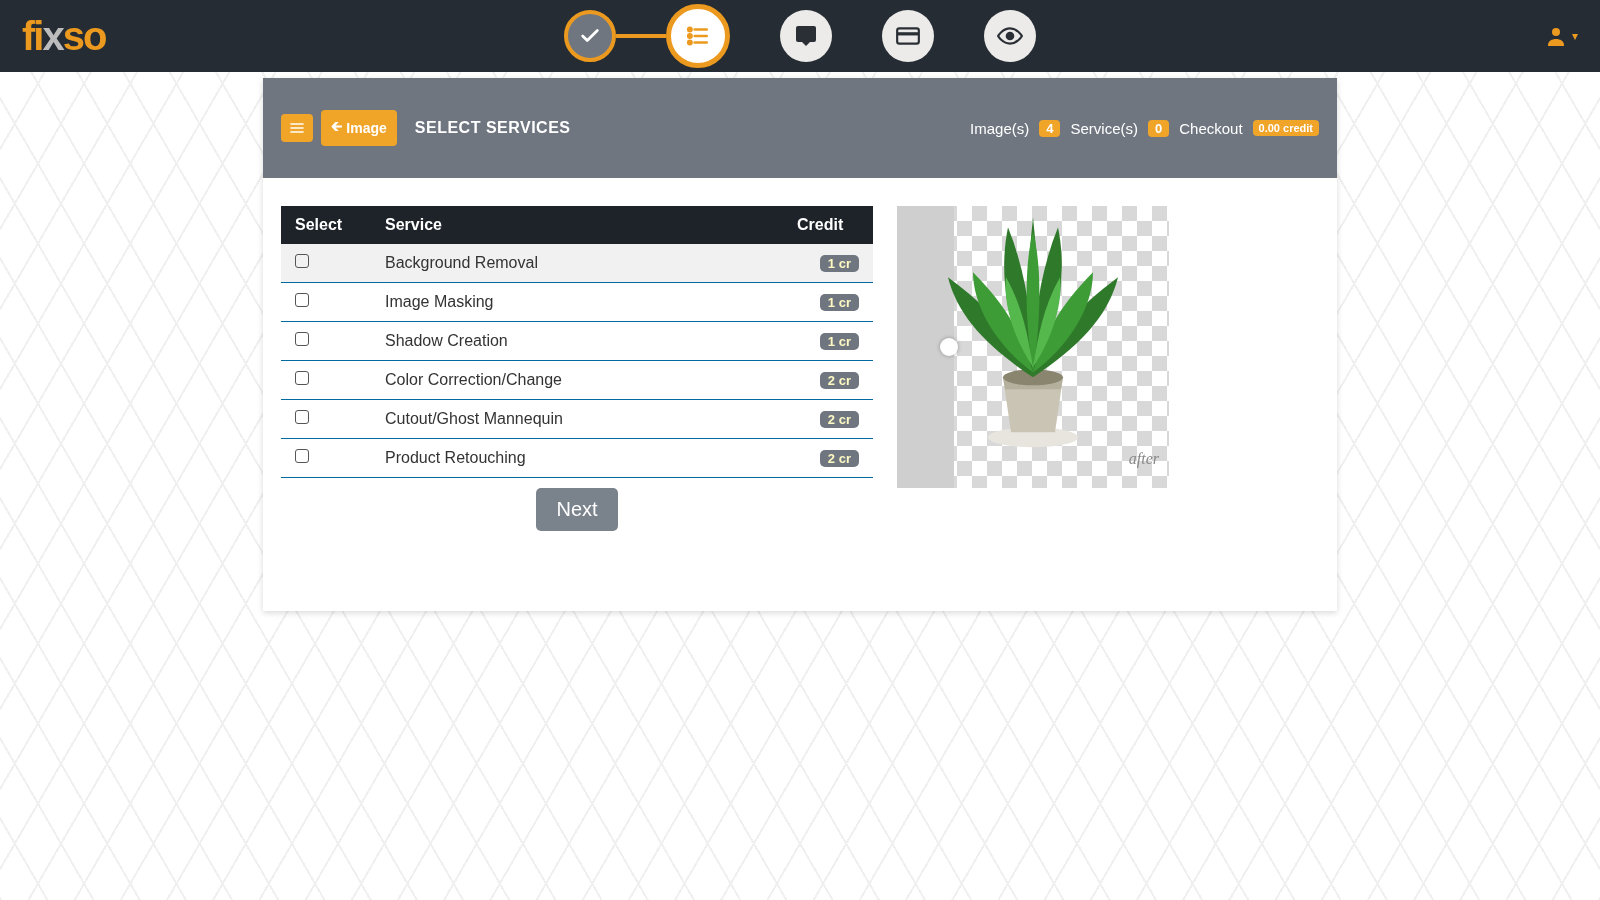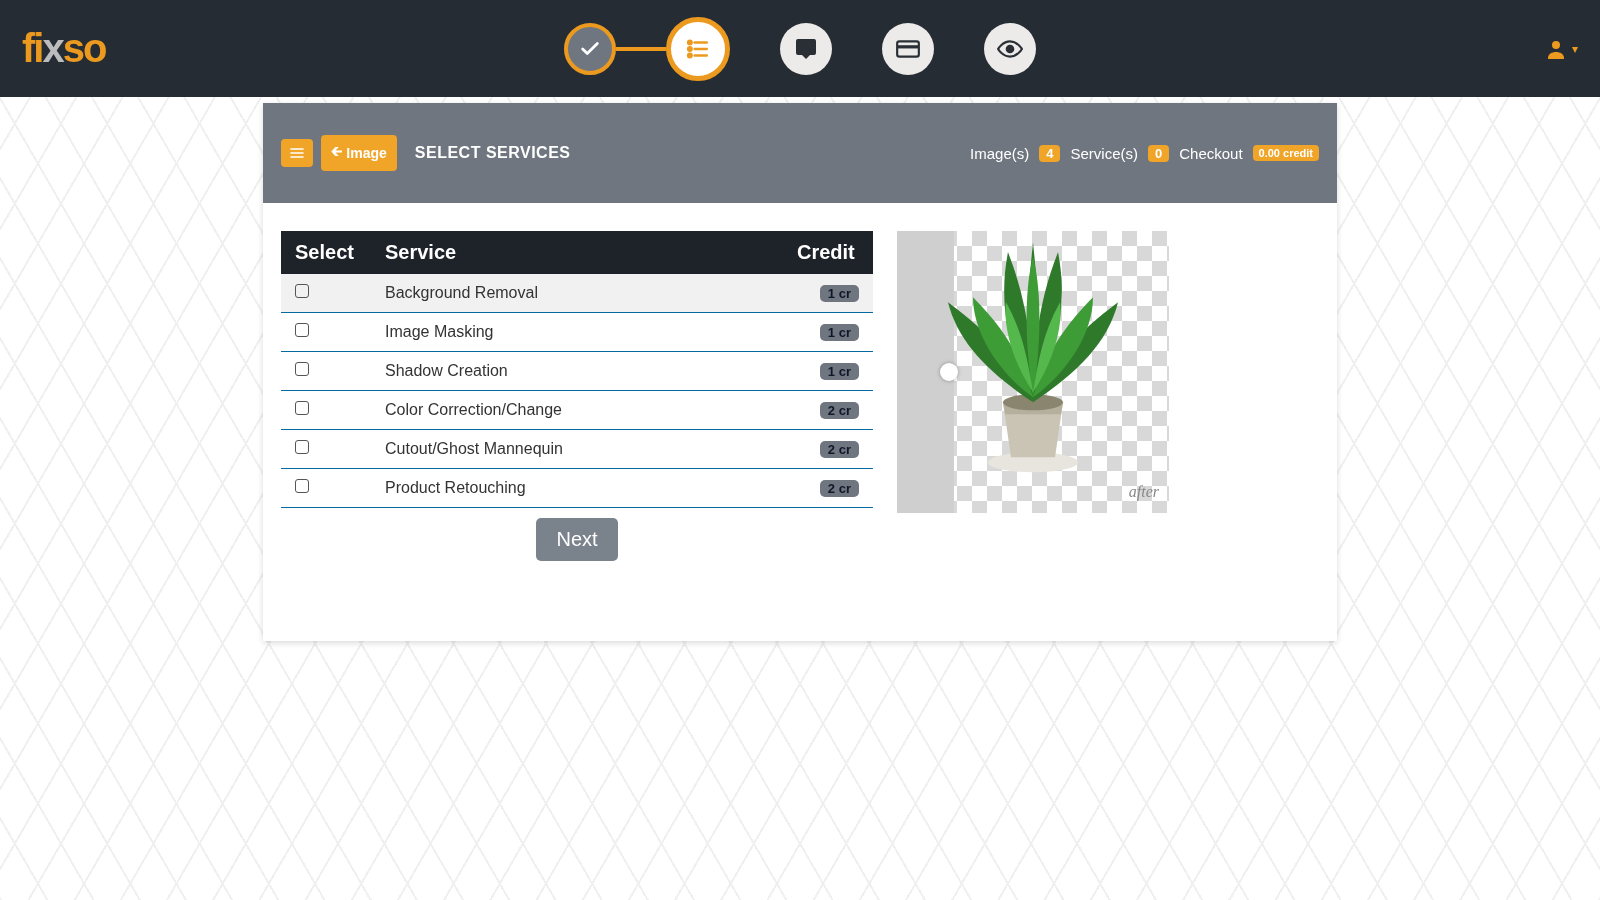--- a/index.html
+++ b/index.html
@@ -10,21 +10,21 @@
       repeating-linear-gradient(-60deg, #f0f0f0 0 2px, transparent 2px 40px),
       #ffffff;
     width: 1600px;
     height: 900px;
     overflow: hidden;
     position: relative;
   }
 
   
   .topbar {
-    height: 97px;
+    height: 72px;
     background: #262c33;
     display: flex;
     align-items: center;
     padding: 0 22px;
     position: relative;
   }
   .logo {
     font-family: Arial, sans-serif;
     font-size: 40px;
     font-weight: 700;
@@ -150,21 +150,21 @@
   }
   table {
     width: 592px;
     border-collapse: collapse;
   }
   thead th {
     background: #1e2229;
     color: #fff;
     text-align: left;
     padding: 10px 14px;
-    font-size: 20px;
+    font-size: 16px;
     font-weight: 700;
   }
   thead th:last-child { }
   tbody td {
     padding: 10px 14px;
     border-bottom: 1px solid #0369a1;
     font-size: 16px;
     color: #333;
   }
   tbody tr:first-child td { background: #f1f1f1; }
@@ -172,21 +172,21 @@
   td.credit-col { text-align: right; width: 90px; }
   .chk {
     width: 14px; height: 14px;
     border: 1.5px solid #555;
     border-radius: 3px;
     display: inline-block;
   }
   .credit-pill {
     display: inline-block;
     background: #6f7680;
-    color: #0f172a;
+    color: #fef9c3;
     border-radius: 5px;
     padding: 1px 8px;
     font-size: 13px;
     font-weight: 600;
   }
 
   .preview {
     width: 272px;
     height: 282px;
     position: relative;
@@ -210,21 +210,21 @@
     background: #cfcfcf;
   }
   .preview .plant {
     position: absolute;
     left: 50%; top: 50%;
     transform: translate(-50%, -55%);
   }
   .preview .label {
     position: absolute;
     right: 10px;
-    bottom: 12px;
+    bottom: 20px;
     color: #888;
     font-family: Georgia, serif;
     font-style: italic;
   }
   .preview .slider-handle {
     position: absolute;
     left: 19%;
     top: 50%;
     transform: translate(-50%, -50%);
     width: 18px; height: 18px;

